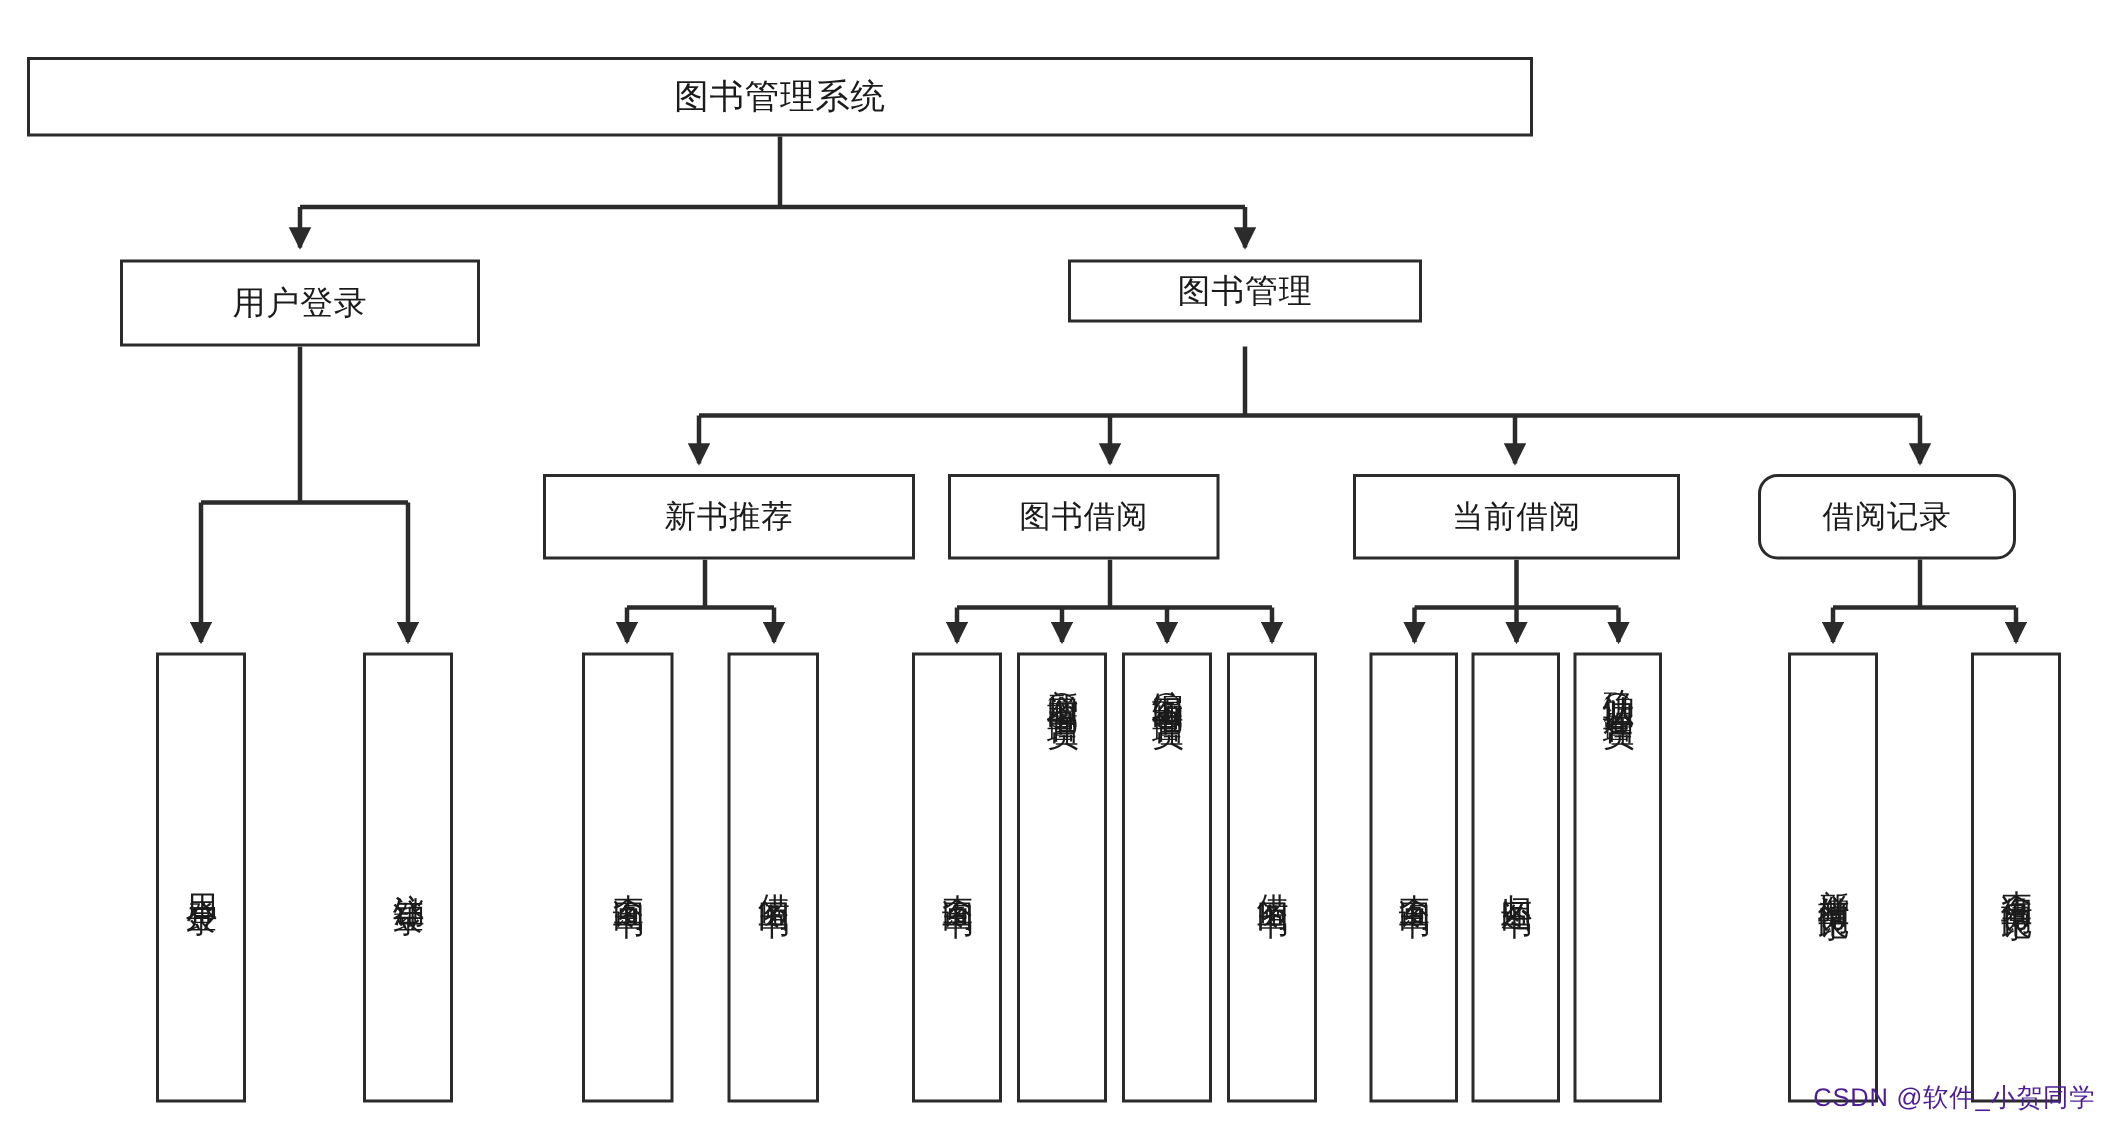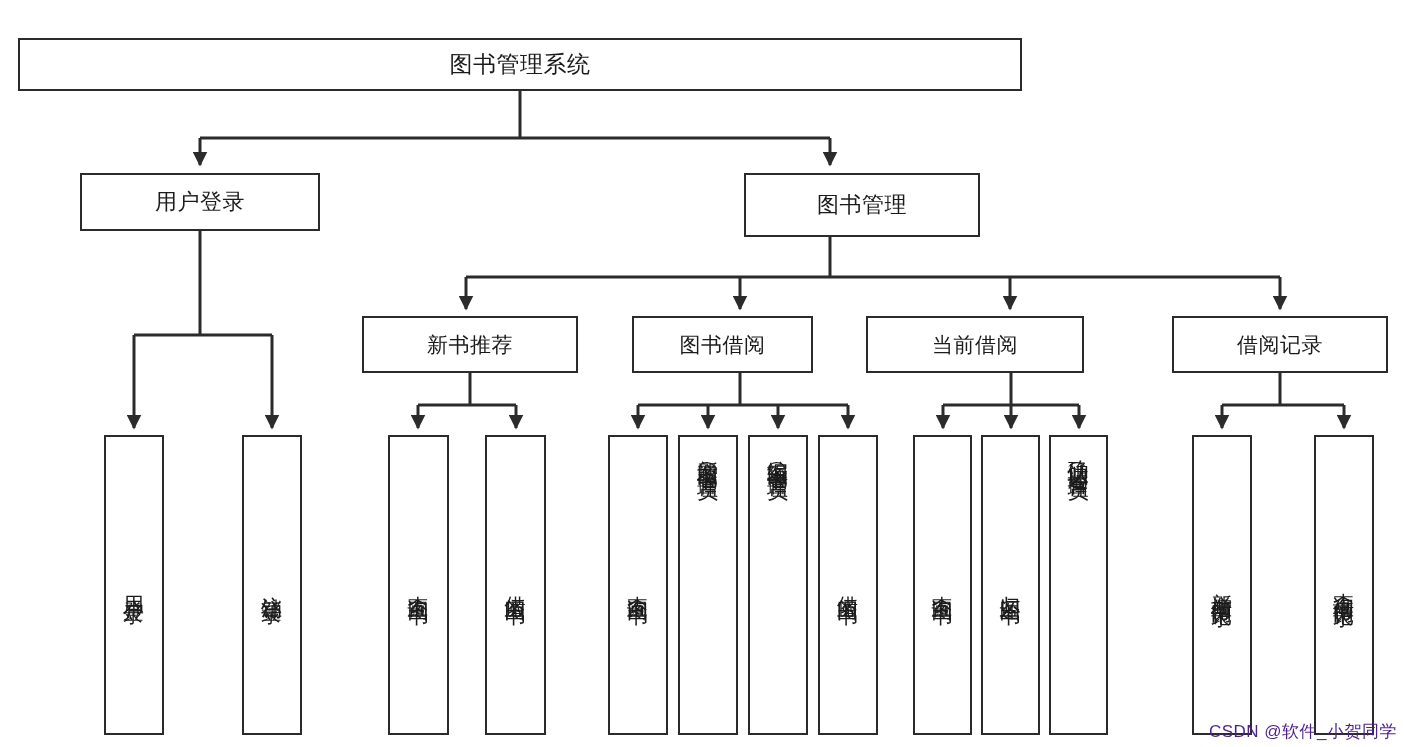--- a/index.html
+++ b/index.html
@@ -133,34 +133,34 @@
     </g>
   </svg>
 
   <div class="node level-0" id="node-root" style="left: 18px; top: 13px; width: 1004px; height: 53px; margin-top: 25px;">
     <span class="label">图书管理系统</span>
   </div>
 
   <div class="node level-1" id="node-l1-0" style="left: 80px; top: 173px; width: 240px; height: 58px;">
     <span class="label">用户登录</span>
   </div>
-  <div class="node level-1" id="node-l1-1" style="left: 744px; top: 173px; width: 236px; height: 64px;">
+  <div class="node level-1" id="node-l1-1" style="left: 712px; top: 173px; width: 236px; height: 42px;">
     <span class="label">图书管理</span>
   </div>
 
-  <div class="node level-2" id="node-l2-0" style="left: 362px; top: 316px; width: 216px; height: 57px;">
+  <div class="node level-2" id="node-l2-0" style="left: 362px; top: 316px; width: 248px; height: 57px;">
     <span class="label">新书推荐</span>
   </div>
   <div class="node level-2" id="node-l2-1" style="left: 632px; top: 316px; width: 181px; height: 57px;">
     <span class="label">图书借阅</span>
   </div>
-  <div class="node level-2" id="node-l2-2" style="left: 866px; top: 316px; width: 218px; height: 57px;">
+  <div class="node level-2" id="node-l2-2" style="left: 902px; top: 316px; width: 218px; height: 57px;">
     <span class="label">当前借阅</span>
   </div>
-  <div class="node level-2" id="node-l2-3" style="left: 1172px; top: 316px; width: 216px; height: 57px;">
+  <div class="node level-2" id="node-l2-3" style="left: 1172px; top: 316px; width: 172px; height: 57px; border-radius: 13px;">
     <span class="label">借阅记录</span>
   </div>
 
   <div class="node leaf centered" id="node-leaf-0" style="left: 104px; top: 435px; width: 60px; height: 300px;">
     <span class="label">用户登录</span>
   </div>
   <div class="node leaf centered" id="node-leaf-1" style="left: 242px; top: 435px; width: 60px; height: 300px;">
     <span class="label">注销登录</span>
   </div>
   <div class="node leaf centered" id="node-leaf-2" style="left: 388px; top: 435px; width: 61px; height: 300px;">

